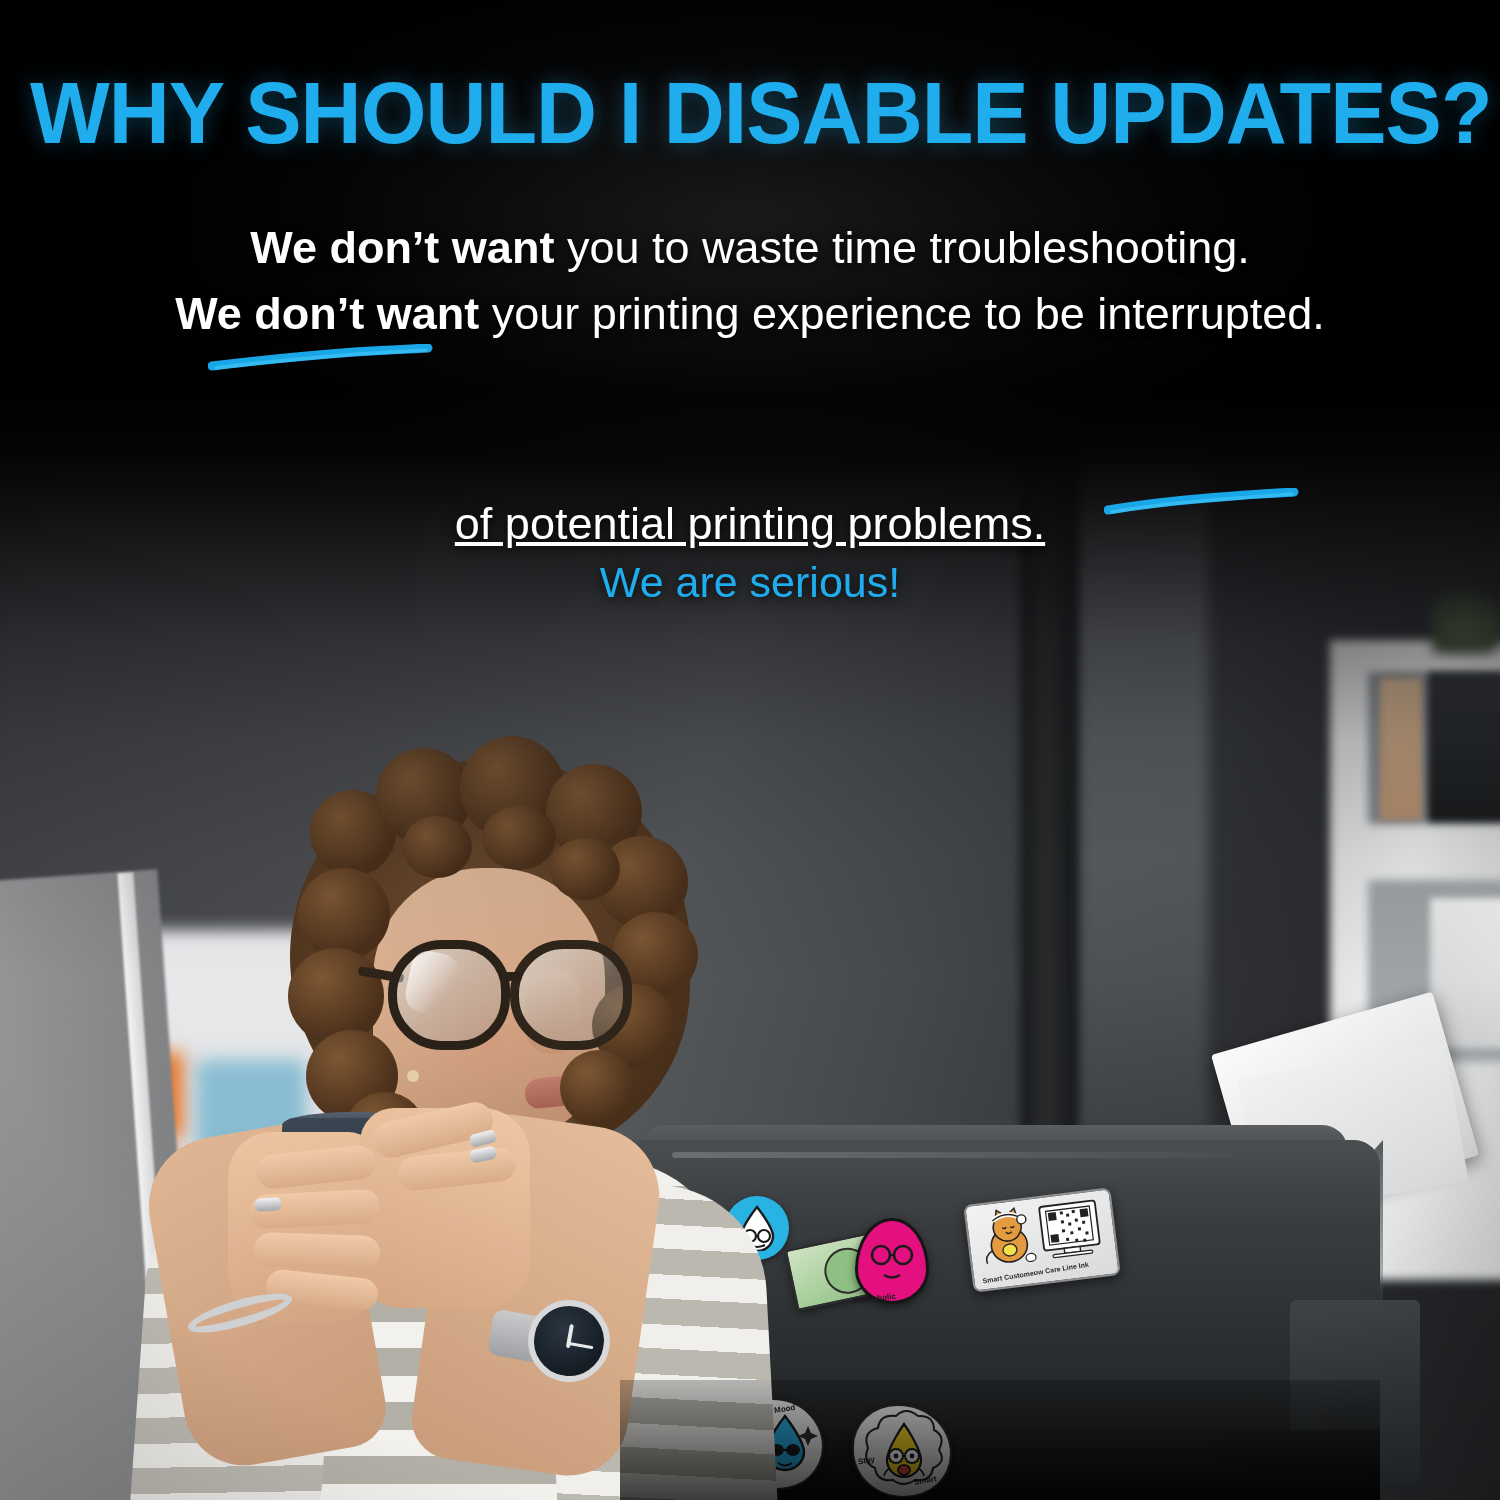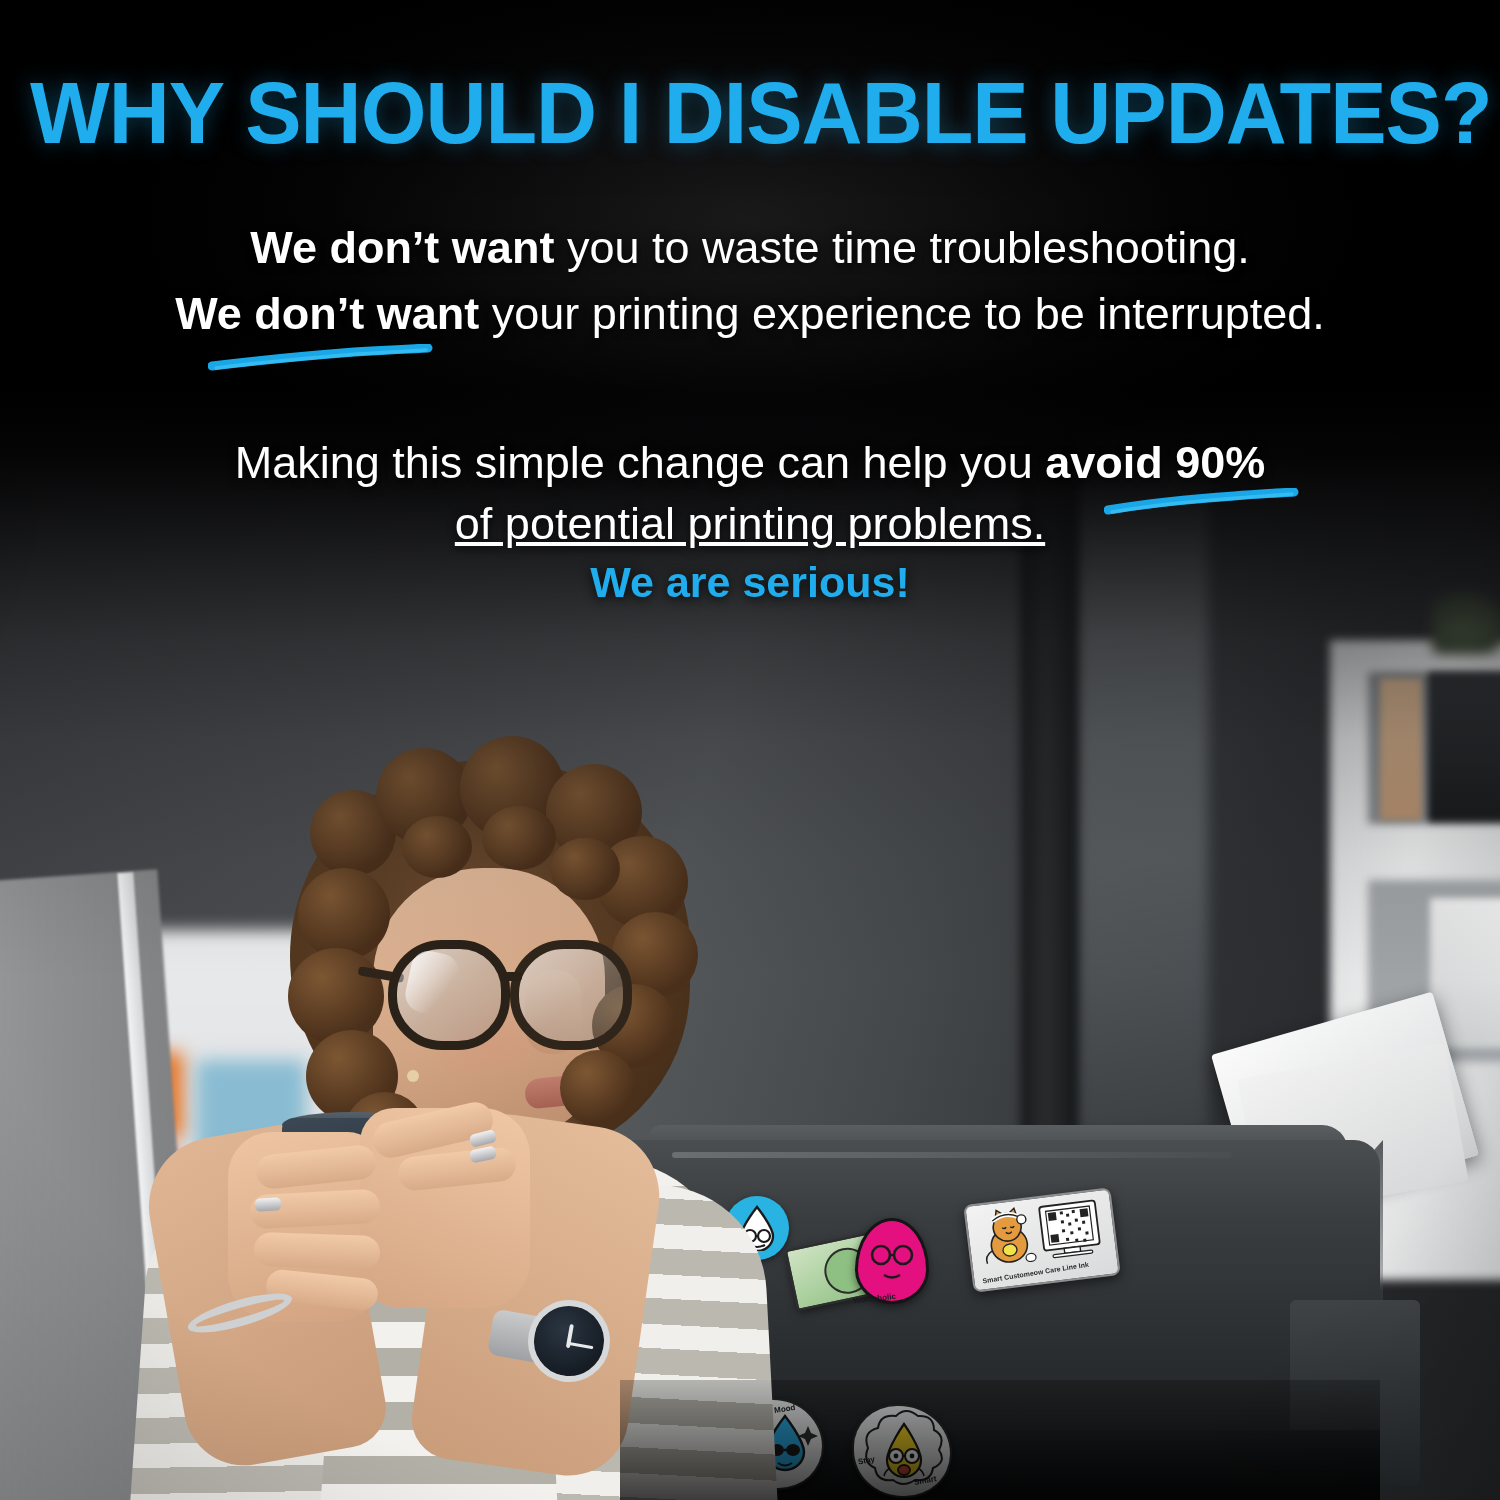--- a/index.html
+++ b/index.html
@@ -321,21 +321,21 @@
   .line{
     position:absolute;width:1500px;text-align:center;color:#ffffff;
     font-size:45px;white-space:nowrap;
     text-shadow:0 2px 10px rgba(0,0,0,.9);
   }
   .line b{font-weight:bold;}
   .l1{top:222px;}
   .l2{top:288px;}
   .l3{top:437px;}
   .l4{top:498px;text-decoration:underline;}
-  .l5{top:558px;color:#1fadee;font-weight:bold;font-size:43px;
+  .l5{top:558px;color:#1fadee;font-weight:normal;font-size:43px;
       text-shadow:0 2px 12px rgba(0,0,0,.85);}
   .ul{position:absolute;pointer-events:none;}
   .ul svg{display:block;}
 </style>
 </head>
 <body>
 
 <div class="stage">
 
   <div class="photo">
@@ -559,23 +559,20 @@
     <div class="headline">WHY SHOULD I DISABLE UPDATES?</div>
 
     <div class="line l1">
       <b>We don’t want</b><span> you to waste time troubleshooting.</span>
     </div>
 
     <div class="line l2">
       <b>We don’t want</b><span> your printing experience to be interrupted.</span>
     </div>
 
-    <div class="line l3">
-      <span>Making this simple change can help you </span><b>avoid 90%</b>
-    </div>
 
     <div class="line l4">of potential printing problems.</div>
 
     <div class="line l5">We are serious!</div>
 
     <div class="ul" style="left:208px;top:344px;">
       <svg width="226" height="28" viewBox="0 0 226 28">
         <path d="M4 22 C44 17, 96 12, 146 8 C176 6, 200 5, 220 4" stroke="#1AA7E8" stroke-width="9" fill="none" stroke-linecap="round"></path>
         <path d="M8 24 C48 19, 100 14, 150 10 C180 8, 202 7, 218 6" stroke="#3ec2f5" stroke-width="3.5" fill="none" stroke-linecap="round" opacity=".75"></path>
       </svg>

